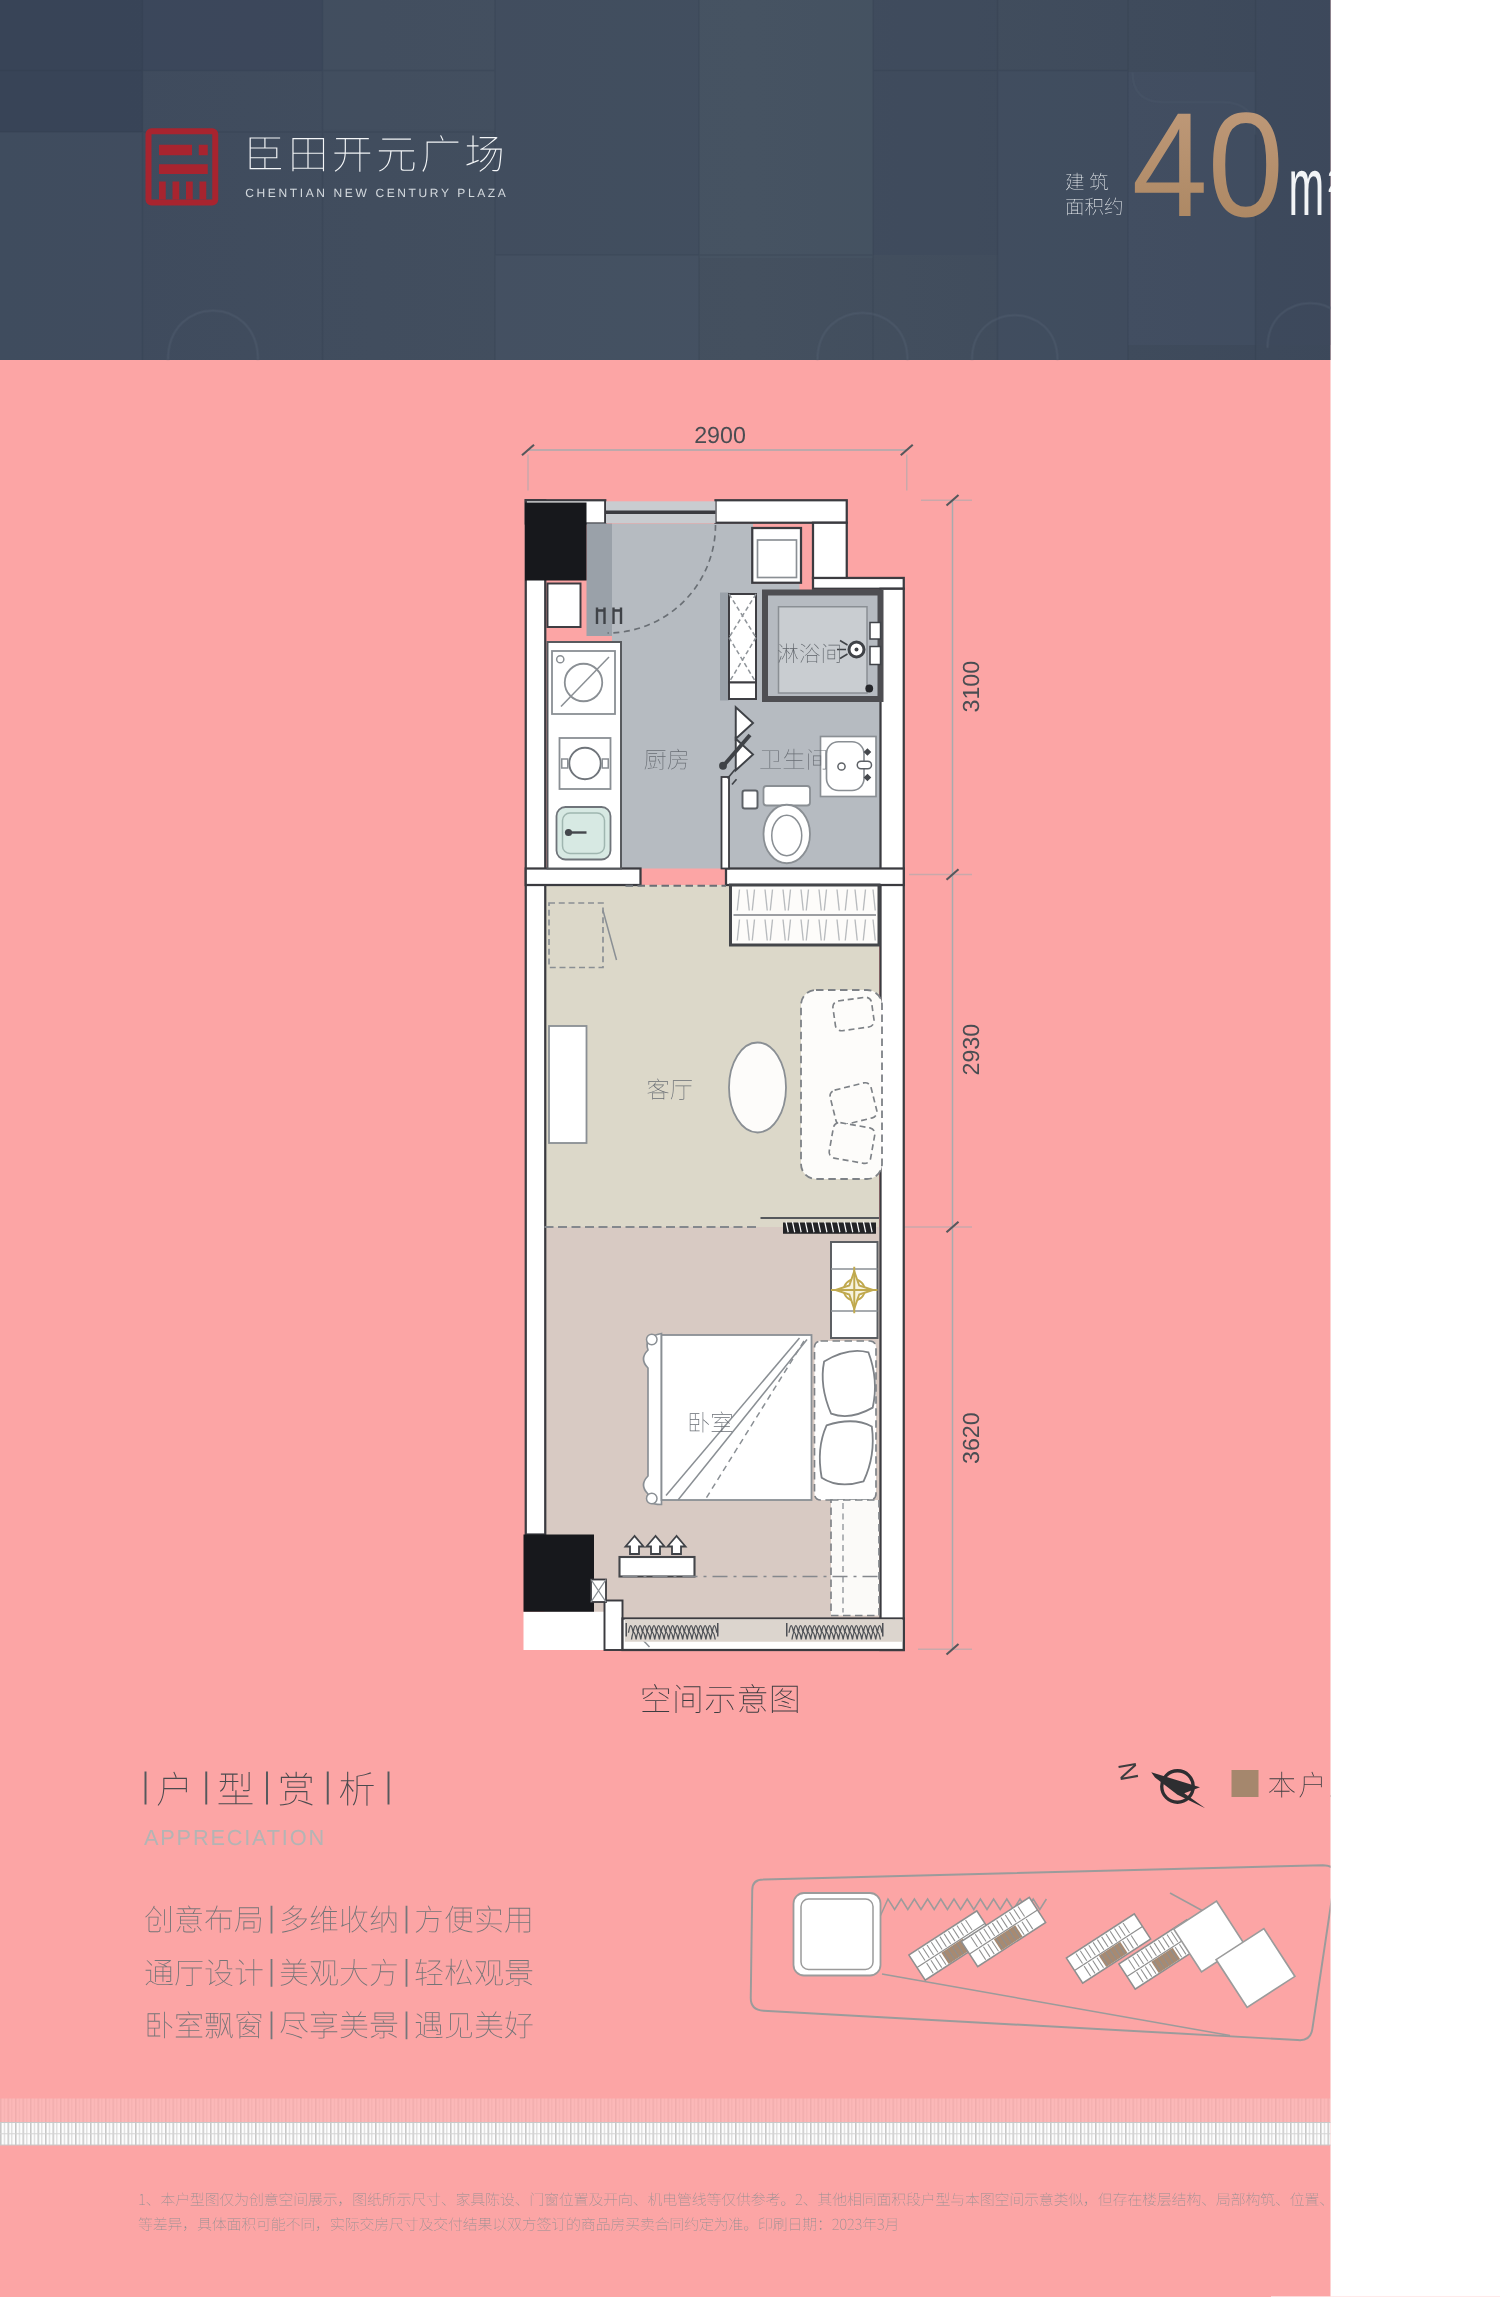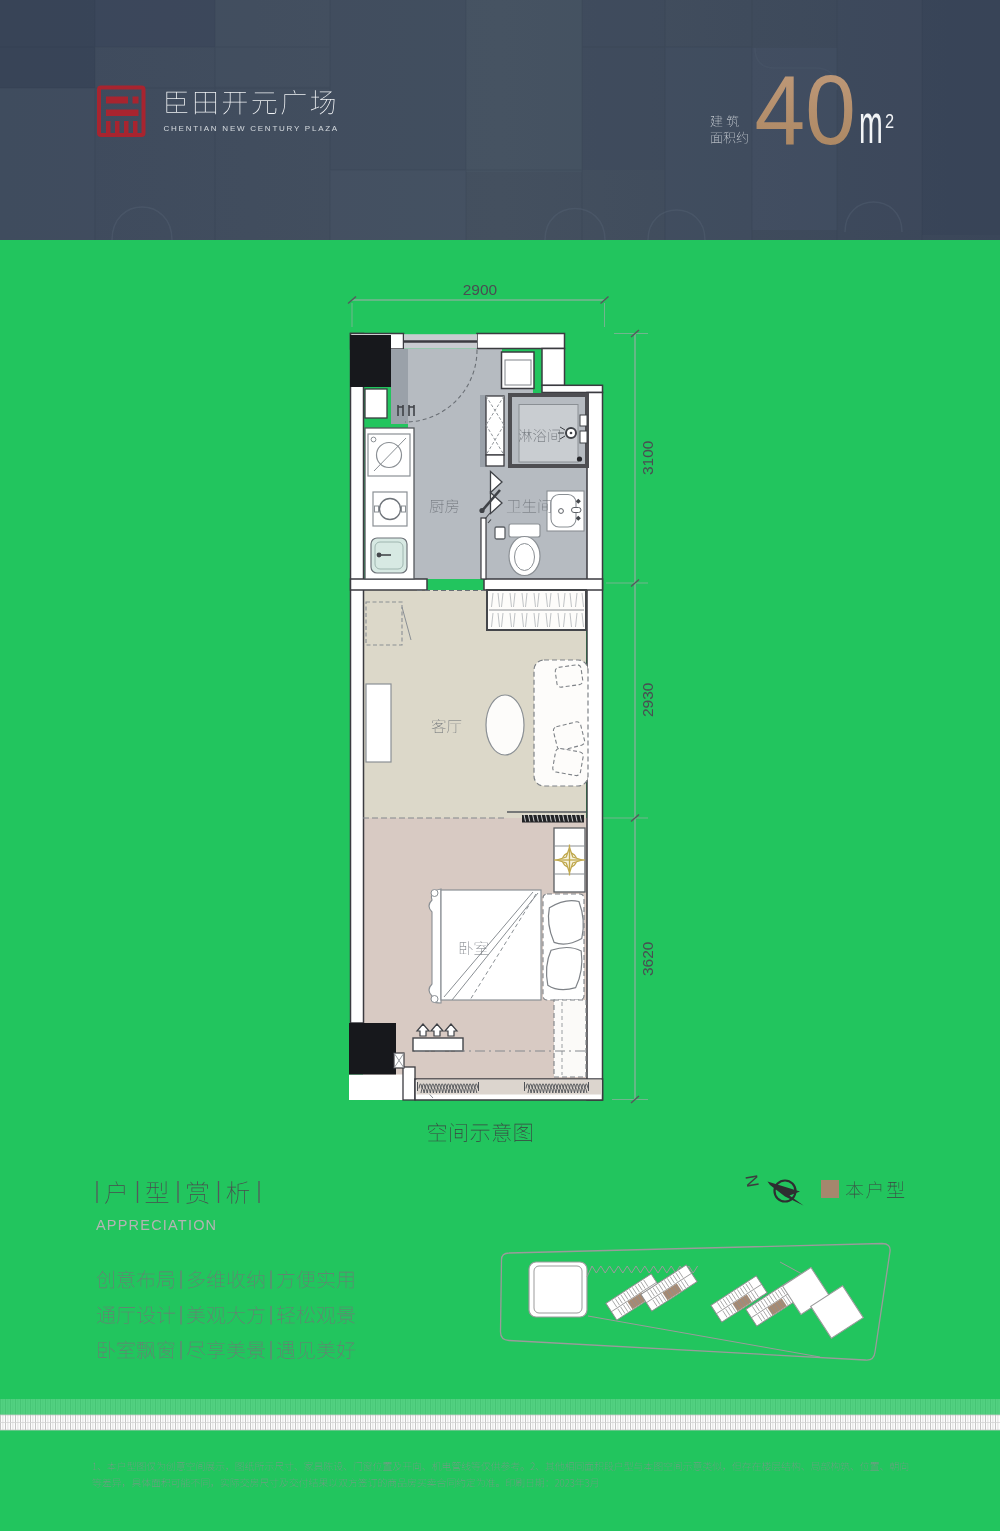--- a/index.html
+++ b/index.html
@@ -1,14 +1,14 @@
 <!DOCTYPE html>
 <html><head><meta charset="utf-8"><style>
 html,body{margin:0;padding:0;background:#fff}
-#page{position:relative;width:1000px;height:1531px;background:#22c55e;overflow:hidden;font-family:"Liberation Sans",sans-serif}
+#page{position:relative;width:887px;height:1531px;background:#fca5a5;overflow:hidden;font-family:"Liberation Sans",sans-serif}
 svg{position:absolute;left:0;top:0}
 </style></head><body>
 <div id="page">
 <svg width="1000" height="1531" viewBox="0 0 1000 1531">
 <defs>
         <linearGradient id="hdr" x1="0" y1="0" x2="1" y2="0">
           <stop offset="0" stop-color="#3e4a5d"></stop>
           <stop offset="0.5" stop-color="#44505f"></stop>
           <stop offset="1" stop-color="#3a4659"></stop>
         </linearGradient>

